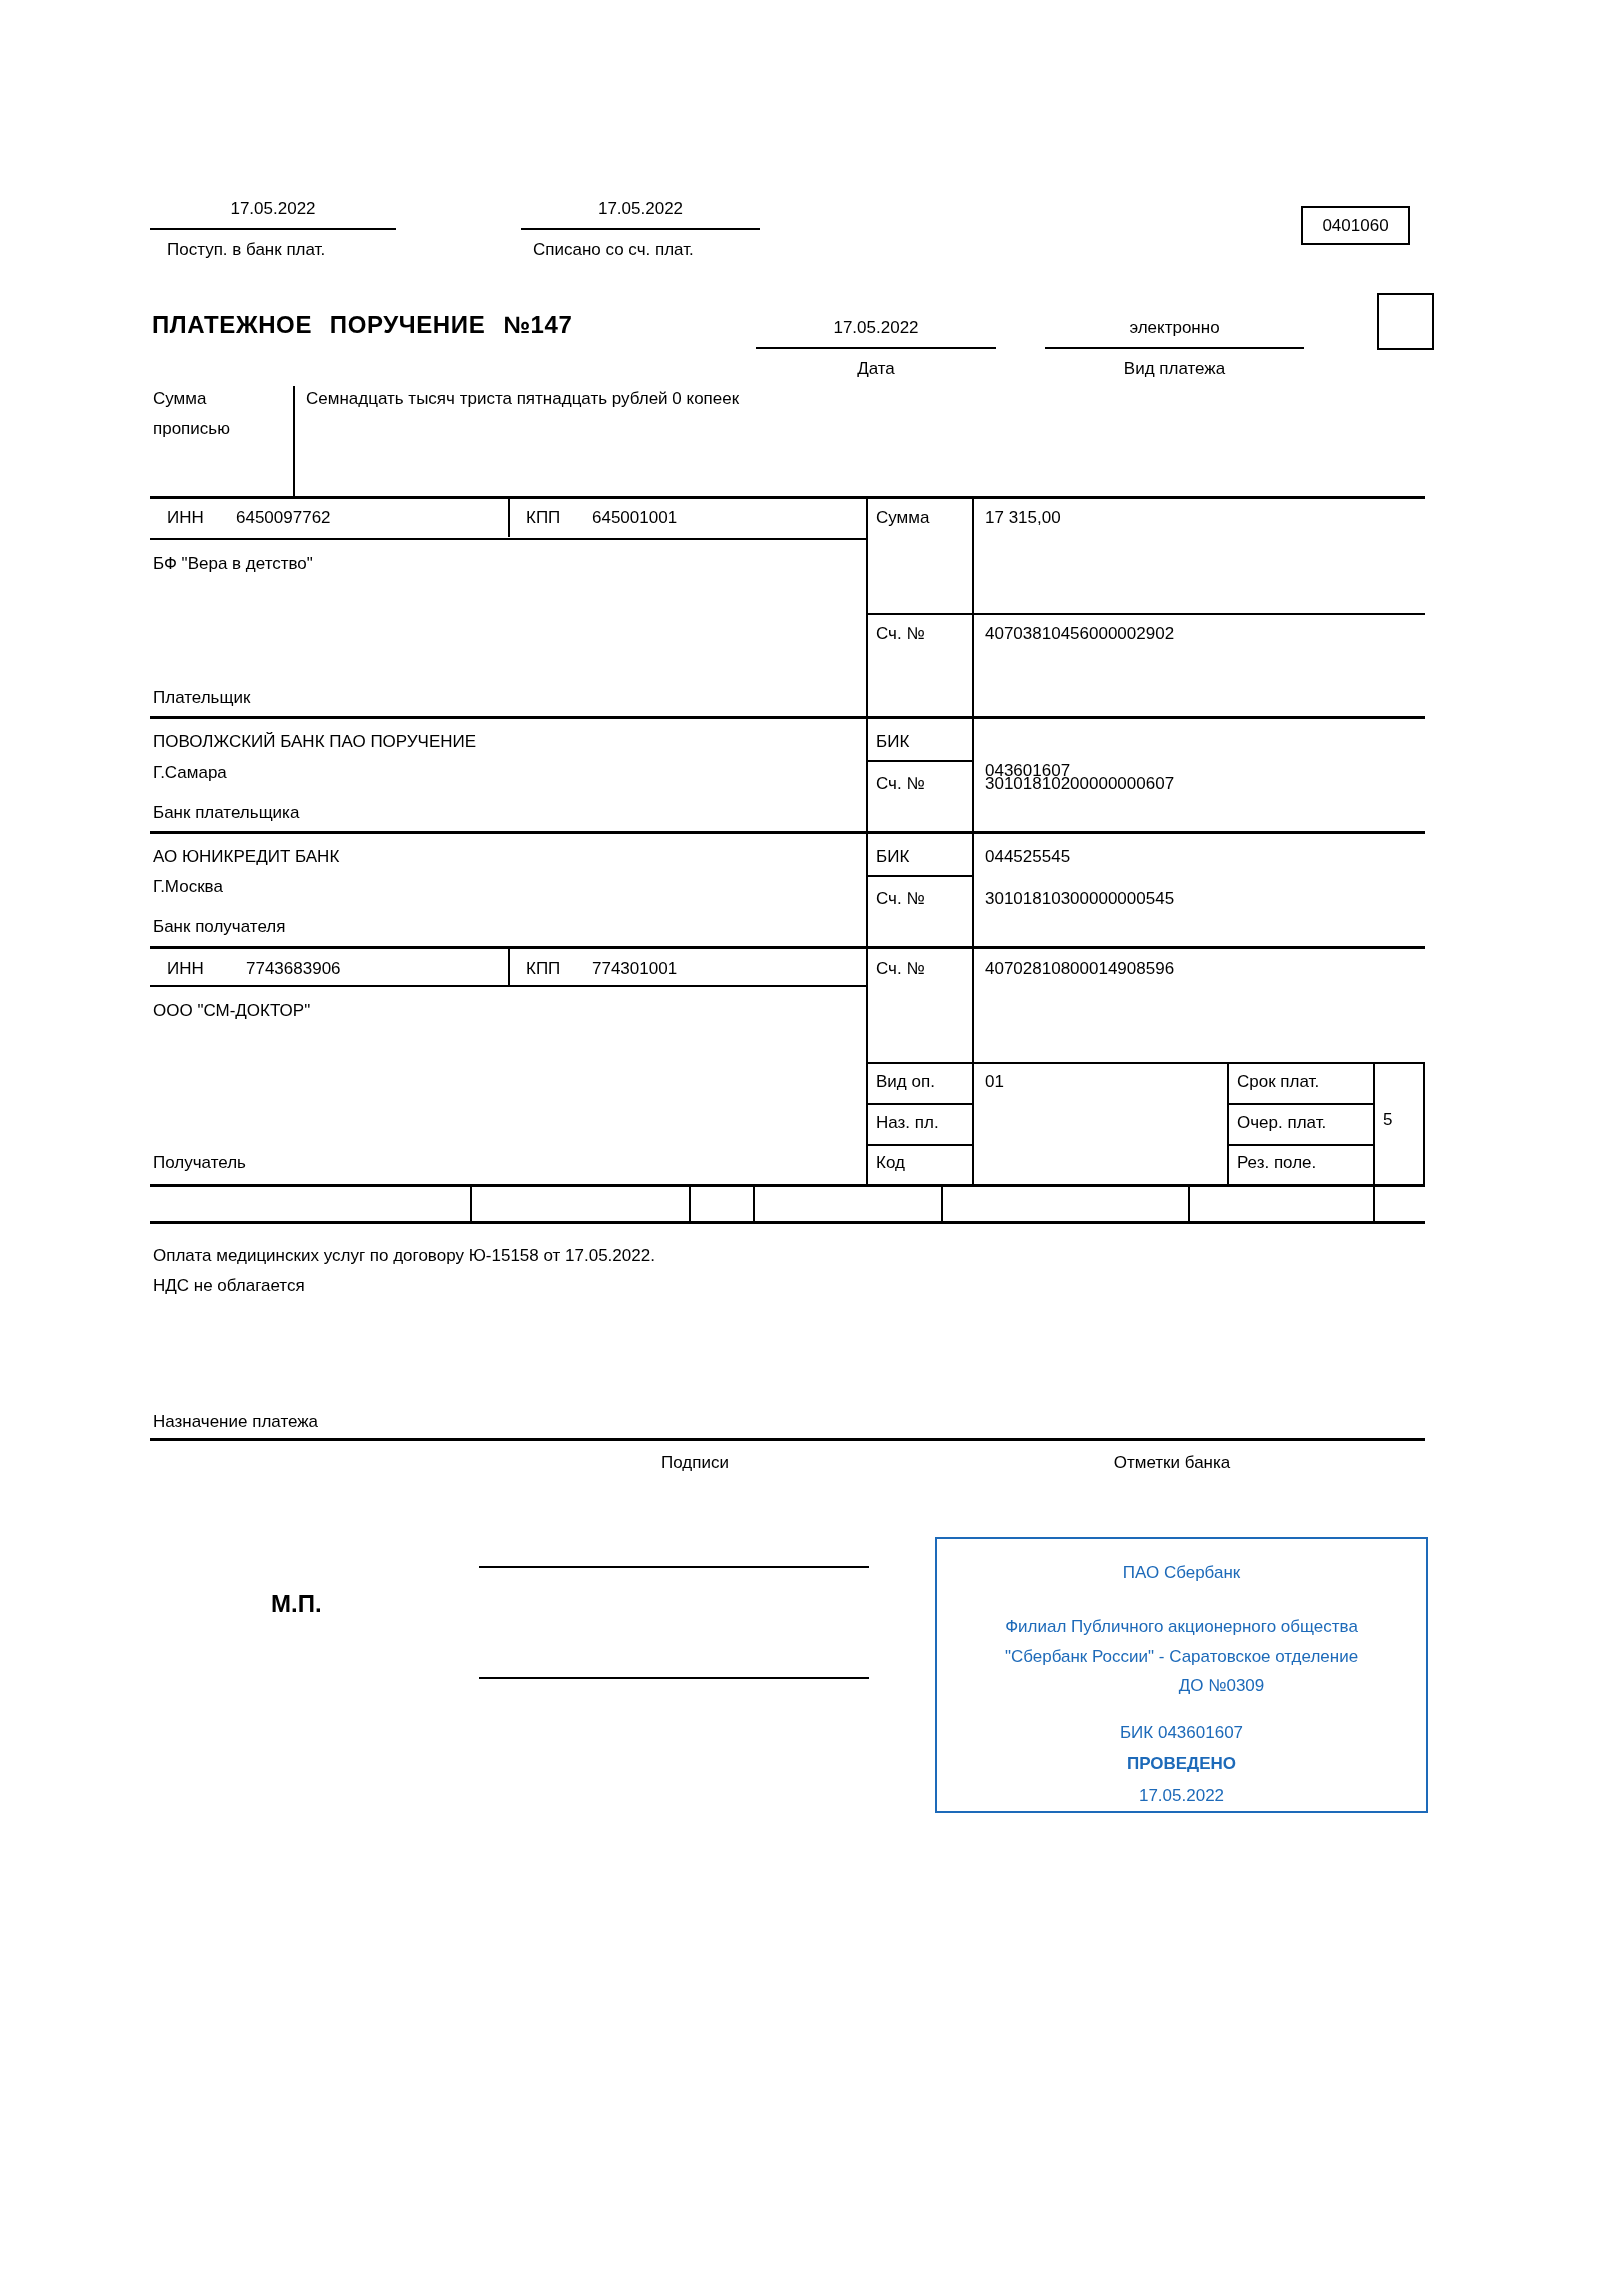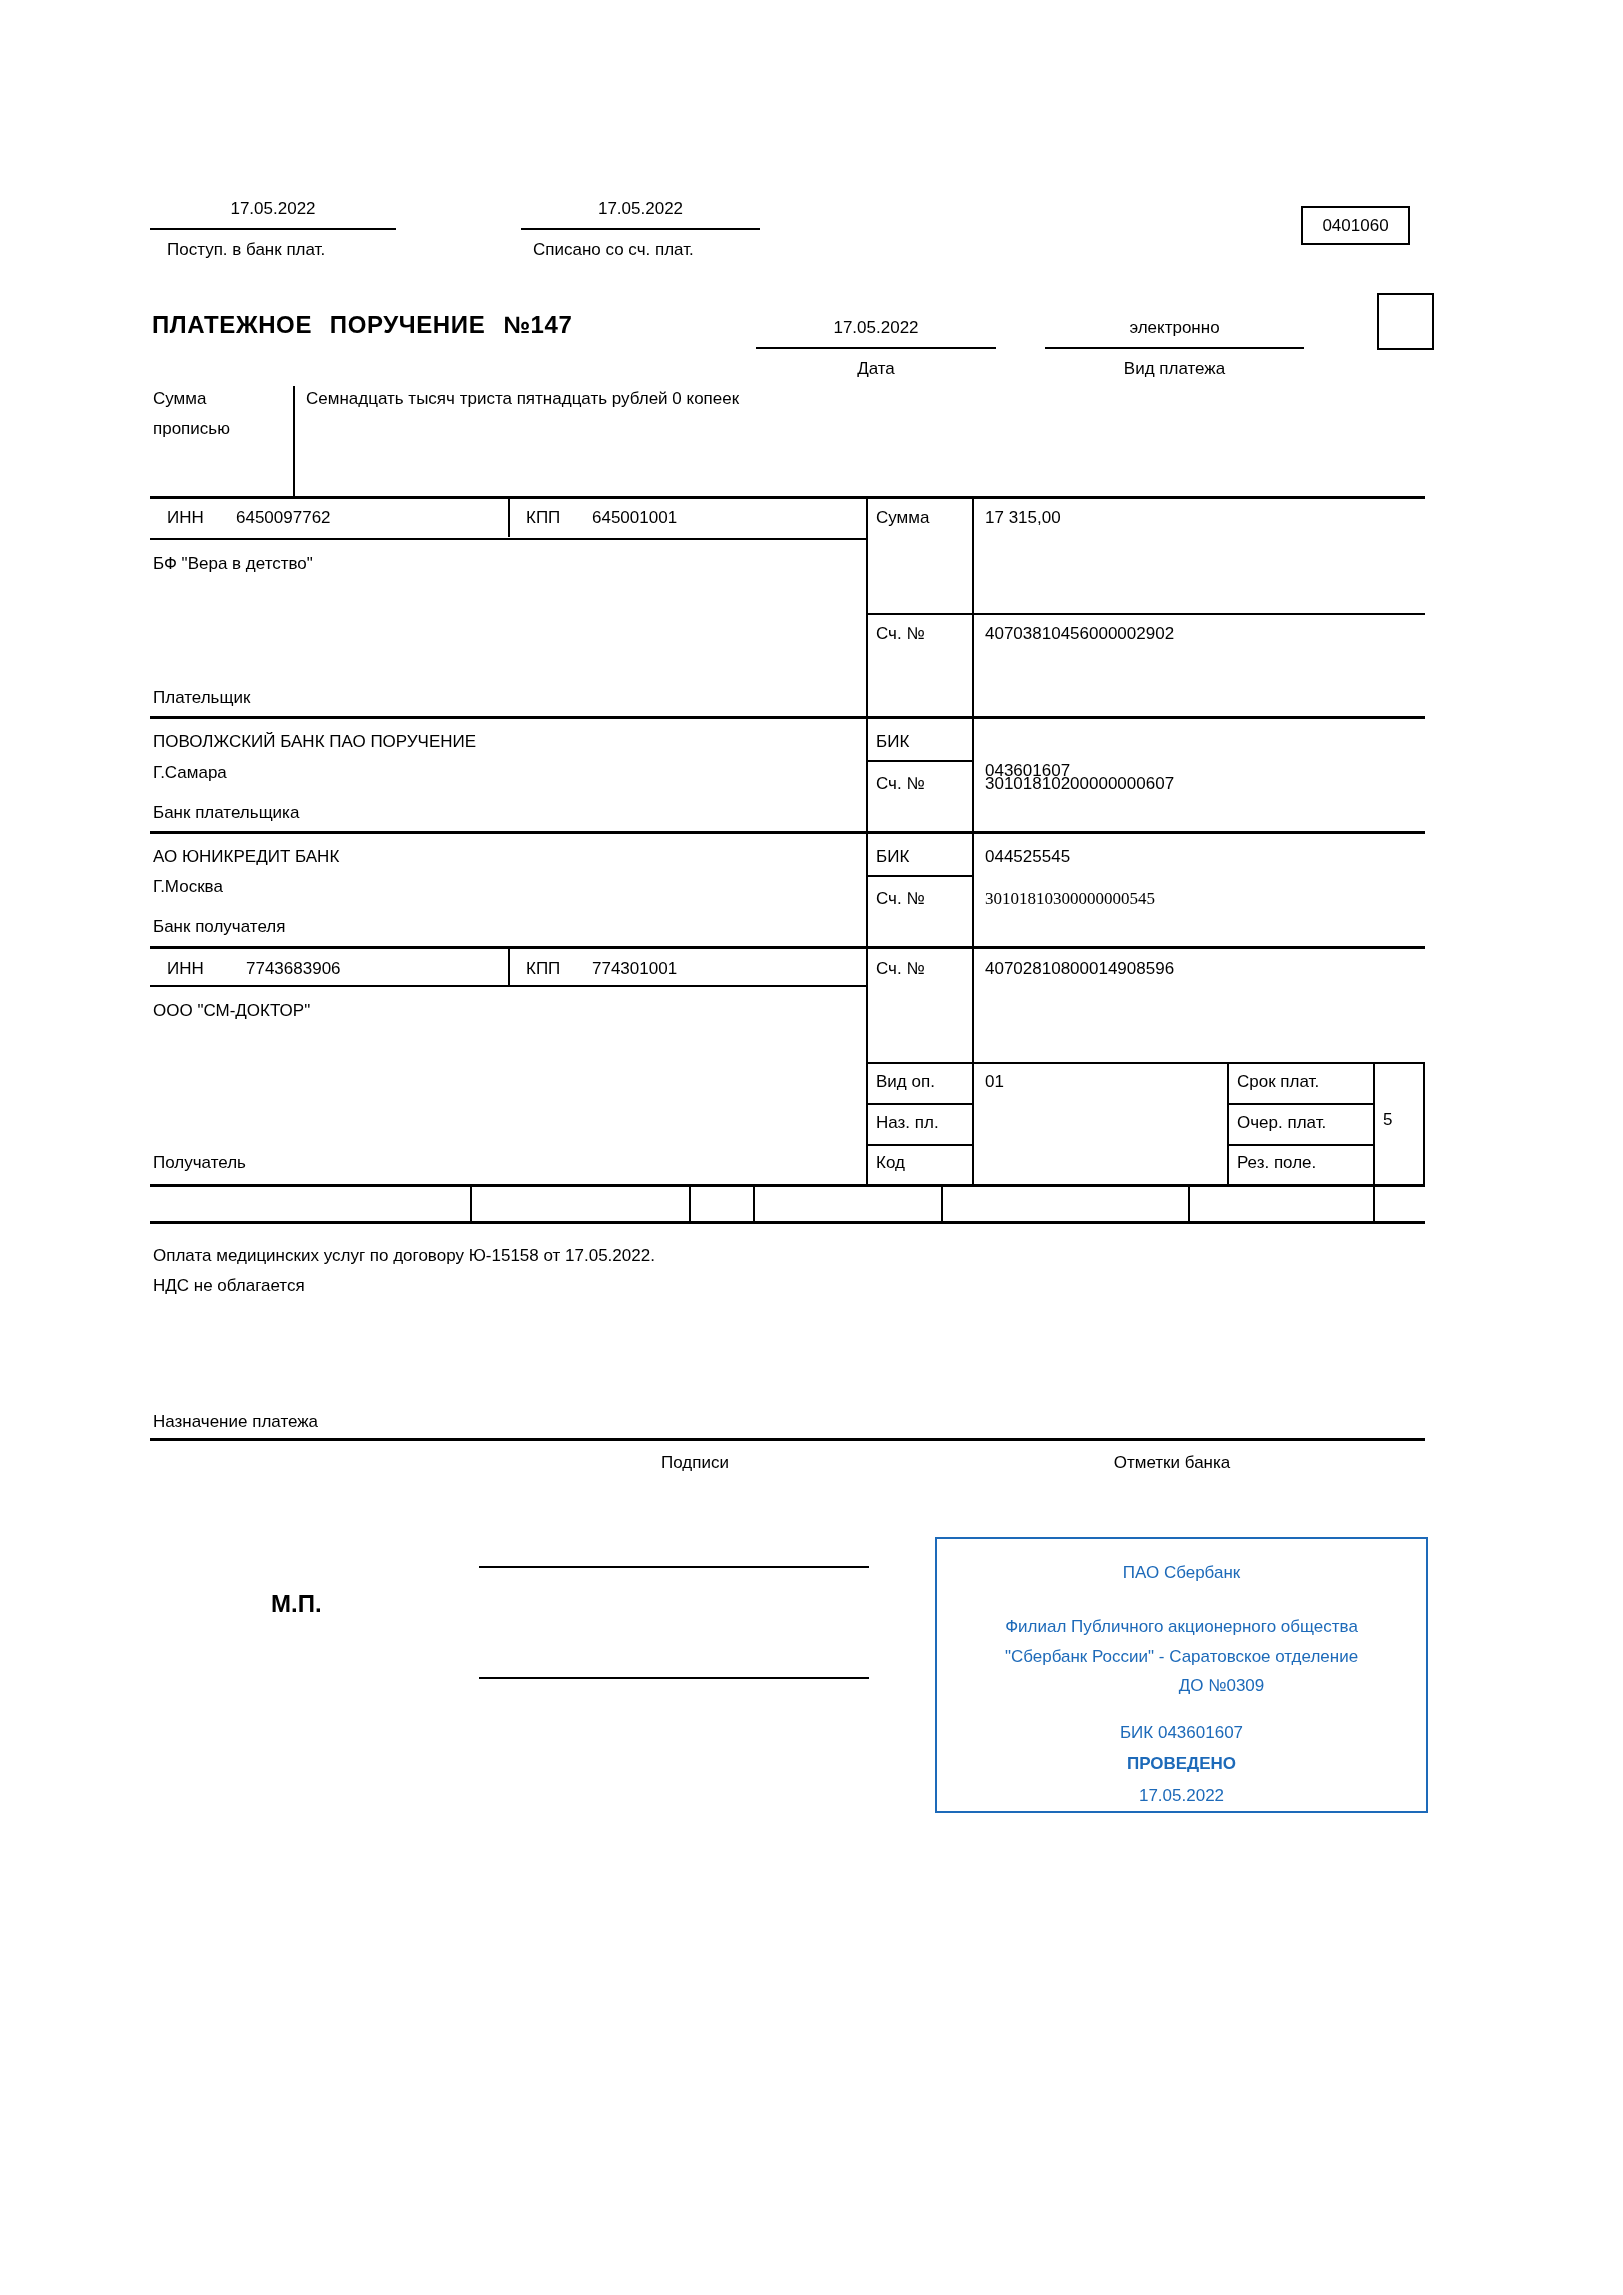--- a/index.html
+++ b/index.html
@@ -94,21 +94,21 @@
   <div class="t" style="left:985px;top:732px;margin-top:29px;">043601607</div>
   <div class="t" style="left:876px;top:774px;">Сч. №</div>
   <div class="t" style="left:985px;top:774px;">30101810200000000607</div>
   <div class="t" style="left:153px;top:803px;">Банк плательщика</div>
 
   <div class="t" style="left:153px;top:847px;">АО ЮНИКРЕДИТ БАНК</div>
   <div class="t" style="left:153px;top:877px;">Г.Москва</div>
   <div class="t" style="left:876px;top:847px;">БИК</div>
   <div class="t" style="left:985px;top:847px;">044525545</div>
   <div class="t" style="left:876px;top:889px;">Сч. №</div>
-  <div class="t" style="left:985px;top:889px;font-family:Liberation Serif, serif;">30101810300000000545</div>
+  <div class="t" style="left:985px;top:889px;">30101810300000000545</div>
   <div class="t" style="left:153px;top:917px;">Банк получателя</div>
 
   <div class="t" style="left:167px;top:959px;">ИНН</div>
   <div class="t" style="left:236px;top:959px;margin-left:10px;">7743683906</div>
   <div class="t" style="left:526px;top:959px;">КПП</div>
   <div class="t" style="left:592px;top:959px;">774301001</div>
   <div class="t" style="left:876px;top:959px;">Сч. №</div>
   <div class="t" style="left:985px;top:959px;">40702810800014908596</div>
   <div class="t" style="left:153px;top:1001px;">ООО "СМ-ДОКТОР"</div>
 

